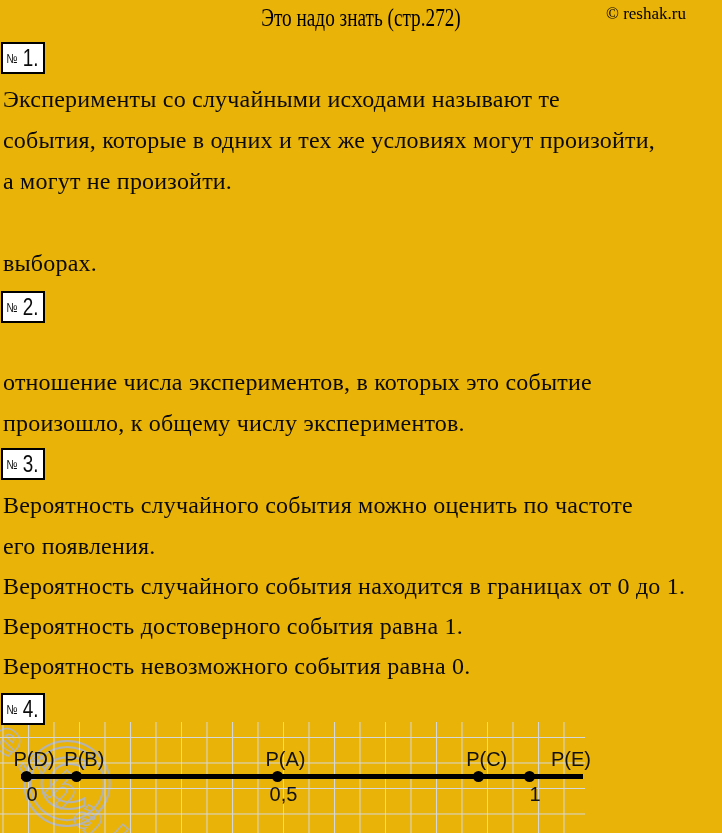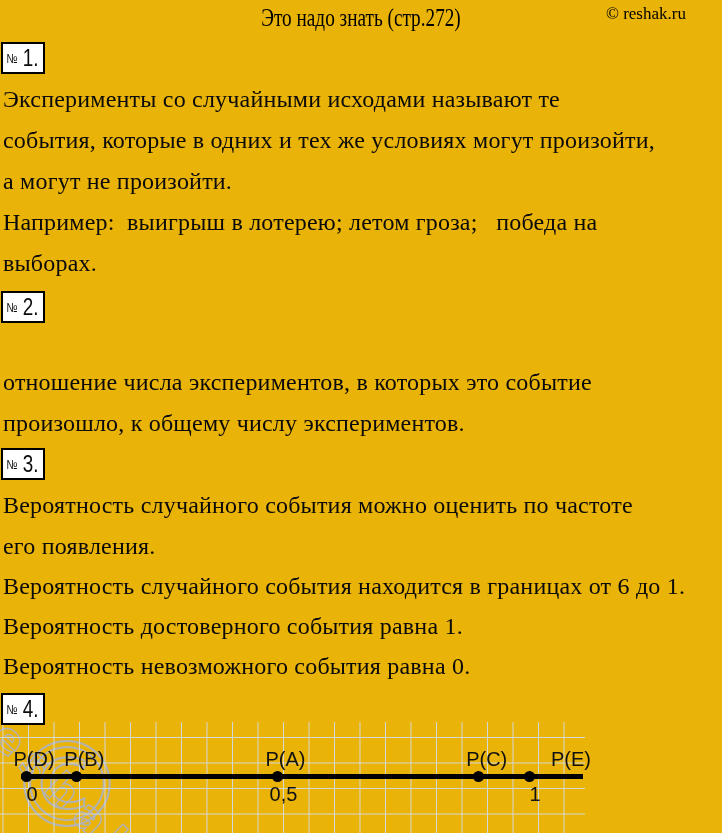--- a/index.html
+++ b/index.html
@@ -53,37 +53,36 @@
   <div class="page-title">Это надо знать (стр.272)</div>
   <div class="copyright">© reshak.ru</div>
 
   <div class="badge" style="top:42px">
     <span class="no">№</span>
     <span class="num">1.</span>
   </div>
   <div class="tline" style="top:86px">Эксперименты со случайными исходами называют те</div>
   <div class="tline" style="top:127px">события, которые в одних и тех же условиях могут произойти,</div>
   <div class="tline" style="top:168px">а могут не произойти.</div>
-  <div class="tline" style="top:209px">Например:  выигрыш в лотерею; летом гроза;   победа на</div>
   <div class="tline" style="top:250px">выборах.</div>
 
   <div class="badge" style="top:291px">
     <span class="no">№</span>
     <span class="num">2.</span>
   </div>
   <div class="tline" style="top:369px">отношение числа экспериментов, в которых это событие</div>
   <div class="tline" style="top:410px">произошло, к общему числу экспериментов.</div>
 
   <div class="badge" style="top:448px">
     <span class="no">№</span>
     <span class="num">3.</span>
   </div>
   <div class="tline" style="top:492px">Вероятность случайного события можно оценить по частоте</div>
   <div class="tline" style="top:533px">его появления.</div>
-  <div class="tline" style="top:573px">Вероятность случайного события находится в границах от 6 до 1.</div>
+  <div class="tline" style="top:573px">Вероятность случайного события находится в границах от 0 до 1.</div>
   <div class="tline" style="top:613px">Вероятность достоверного события равна 1.</div>
   <div class="tline" style="top:653px">Вероятность невозможного события равна 0.</div>
 
   <div class="badge" style="top:693px">
     <span class="no">№</span>
     <span class="num">4.</span>
   </div>
 
   <div class="wm-text">reshak.ru</div>
   <div class="wm-c">©</div>

